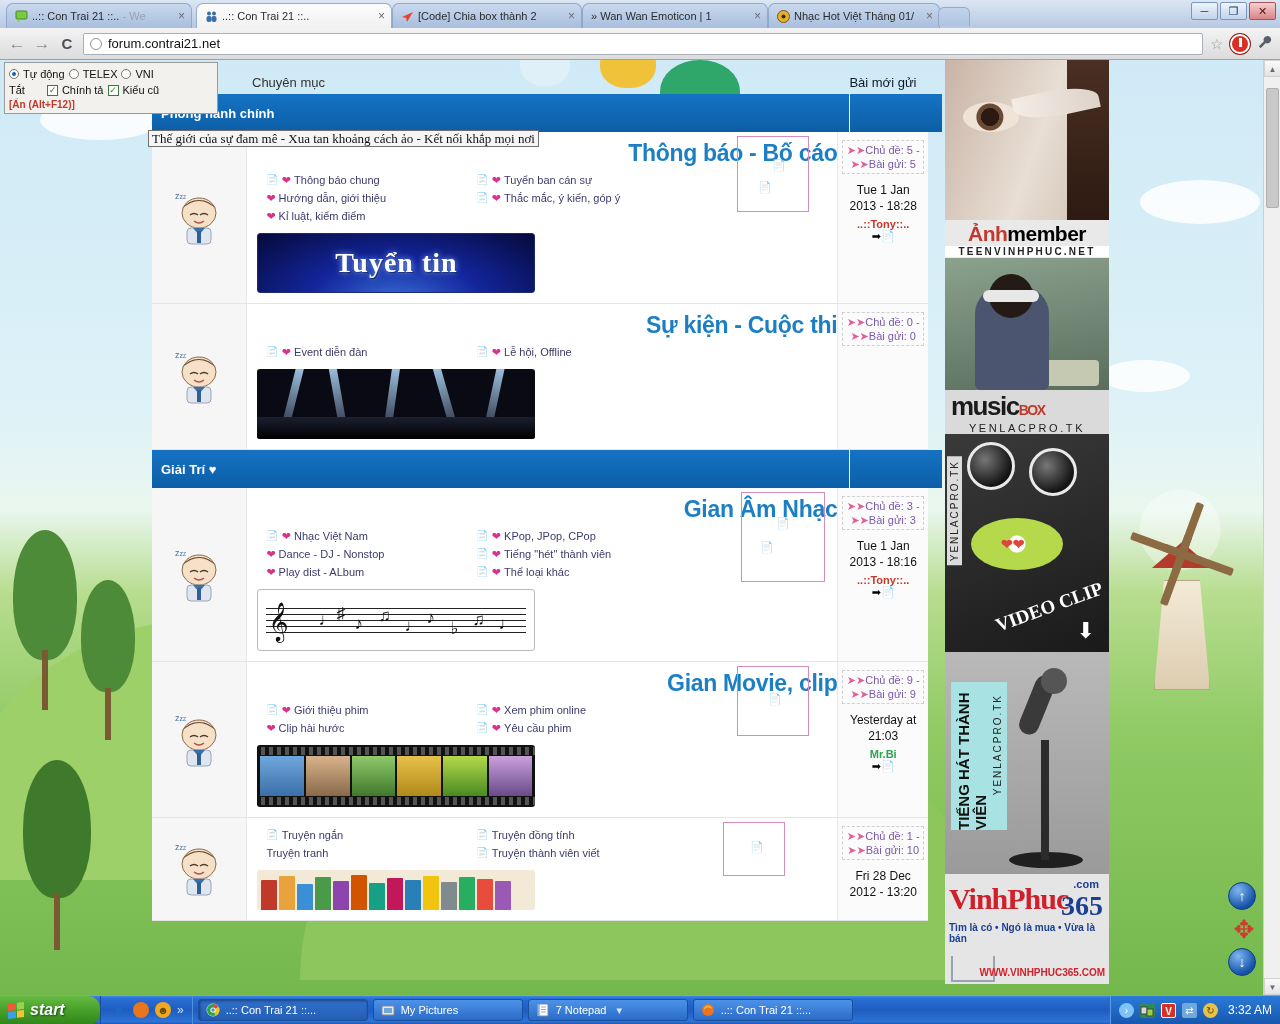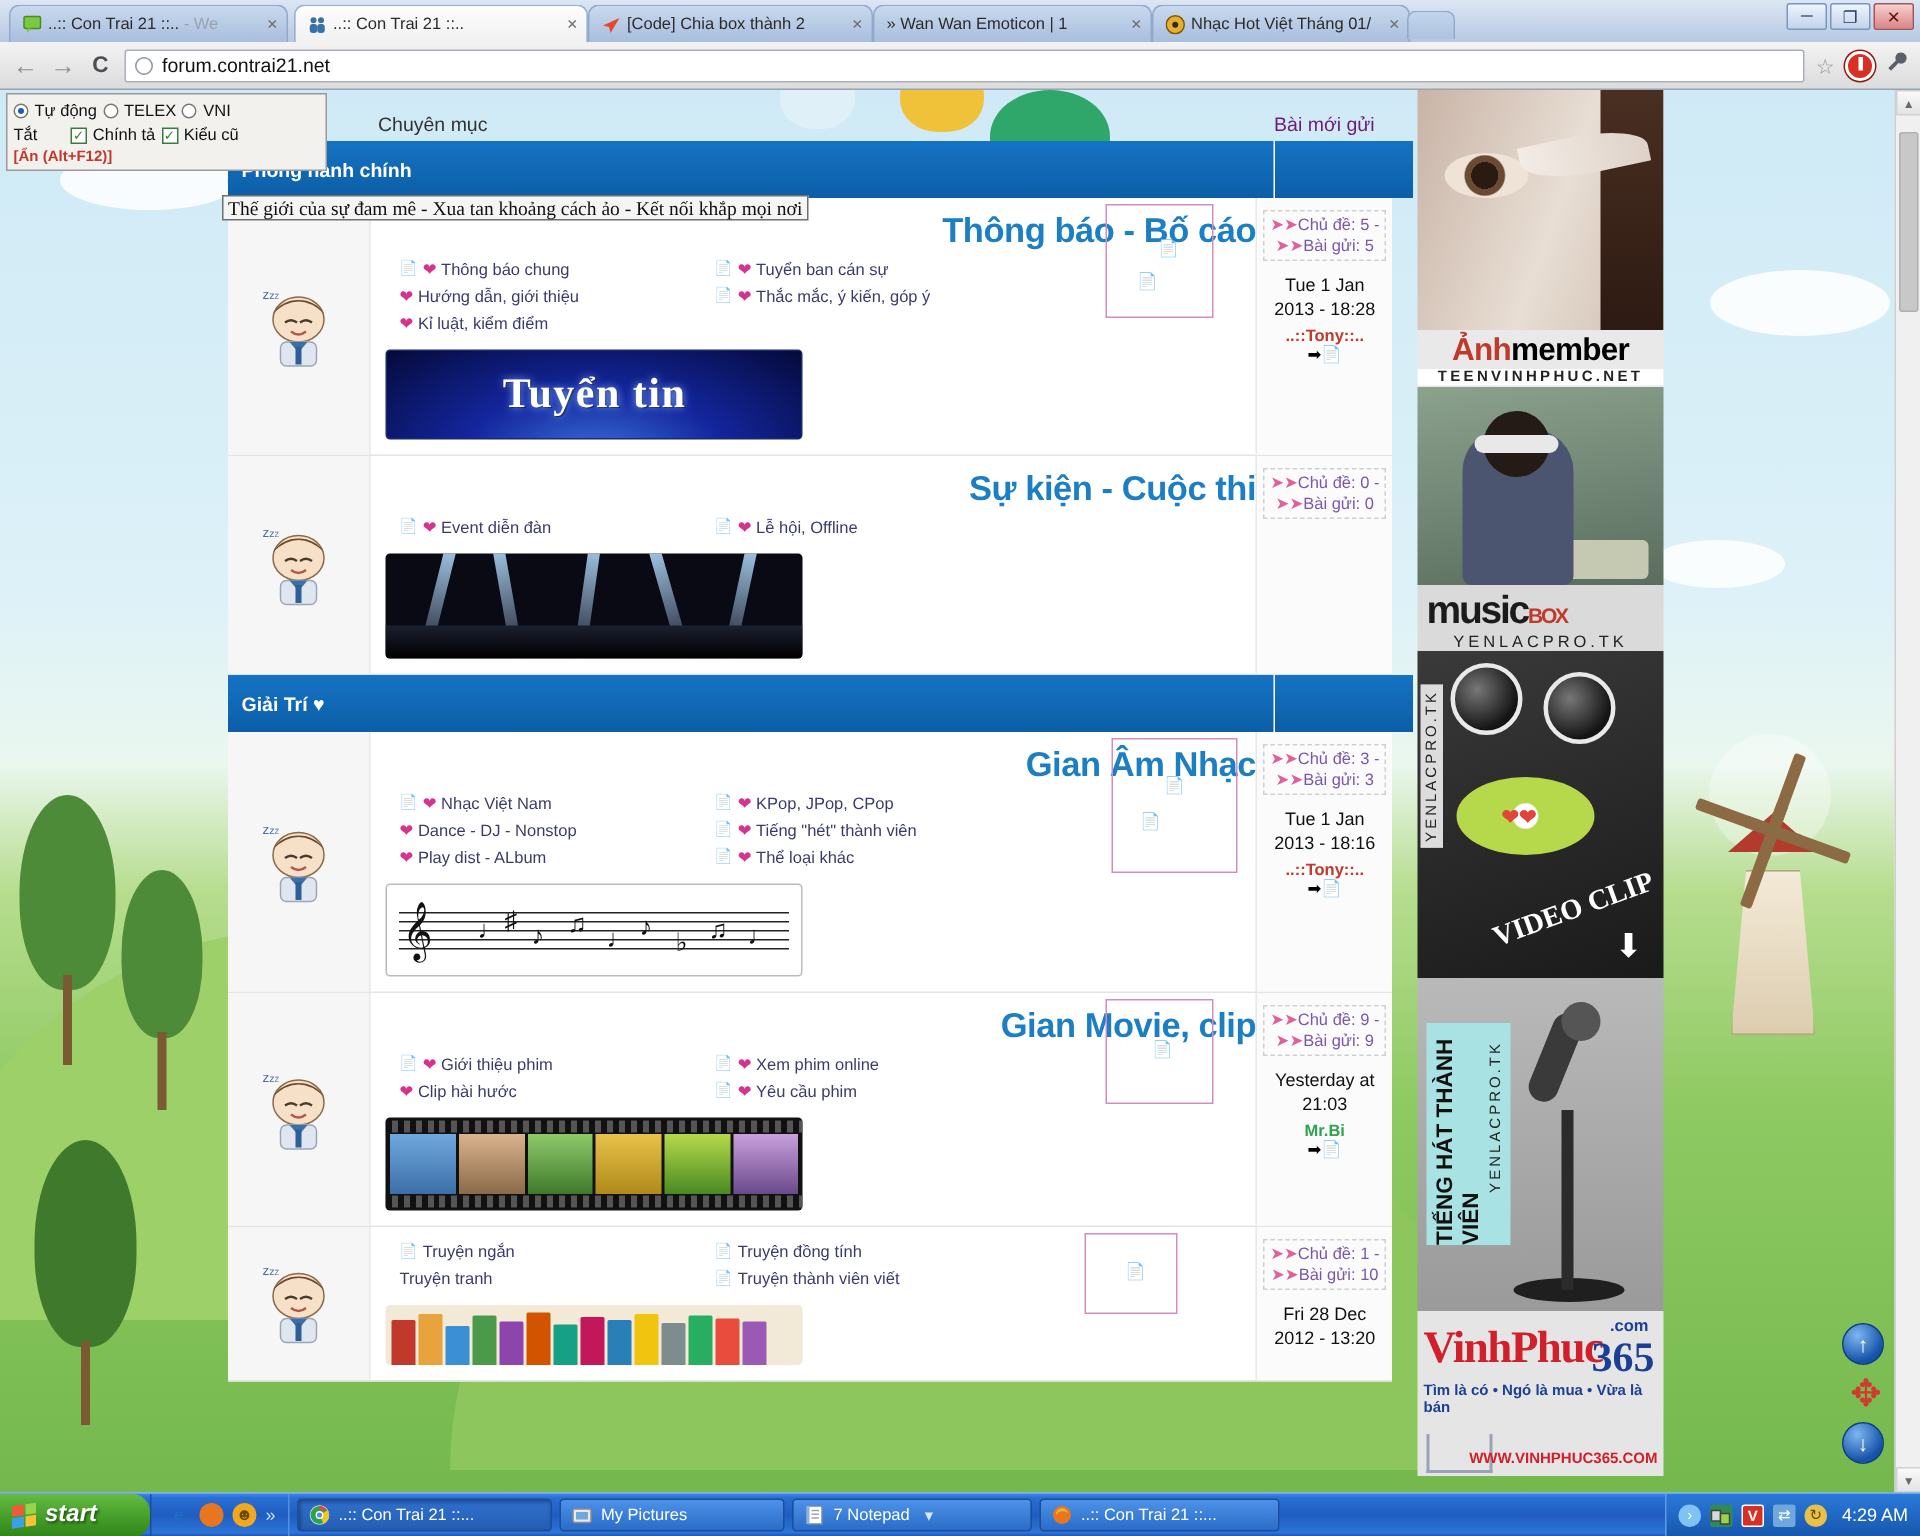--- a/index.html
+++ b/index.html
@@ -102,21 +102,21 @@
 
   
   .pagescroll { position:absolute; right:0; top:0; width:17px; height:935px; background:#f0f0f0; border-left:1px solid #cfcfcf; }
   .ps-thumb { position:absolute; left:2px; top:28px; width:13px; height:120px; background:#c8c8c8; border-radius:2px; border:1px solid #b0b0b0;}
   .ps-arrow { position:absolute; left:0; width:17px; height:17px; background:linear-gradient(#fafafa,#e3e3e3); color:#6b6b6b; font-size:8px; text-align:center; line-height:17px; border:1px solid #d2d2d2;}
 
   
   .forum { position:absolute; left:152px; top:0px; width:776px; }
   .colhead { height:34px; display:flex; align-items:flex-end; padding-bottom:4px; }
   .colhead .c1 { width:698px; padding-left:100px; font-size:13px; color:#333; }
-  .colhead .c2 { width:92px; font-size:13px; color:#701a75; text-align:center; }
+  .colhead .c2 { width:92px; font-size:13px; color:#0f172a; text-align:center; }
 
   .catbar {
     height:38px; width:790px;
     background:linear-gradient(#1573c4,#0c5ea6);
     color:#fff; font-weight:bold; font-size:13px;
     display:flex; align-items:center; padding-left:9px;
     position:relative;
   }
   .catbar .split { position:absolute; right:92px; top:0; width:1px; height:38px; background:#fff; }
 
@@ -900,15 +900,15 @@
     <span class="ti" style="background:#7fc3f5;border-radius:50%;">›</span>
     <span class="ti" style="background:#2e8b57;">
       <svg viewBox="0 0 15 15" width="15" height="15">
           <rect x="1" y="4" width="6" height="7" fill="#d8d8d8" stroke="#444"></rect>
           <rect x="7" y="6" width="6" height="7" fill="#9ad24a" stroke="#444"></rect>
         </svg>
     </span>
     <span class="ti" style="background:#d93025;border:1px solid #fff;font-weight:bold;">V</span>
     <span class="ti" style="background:#6fa8dc;">⇄</span>
     <span class="ti" style="background:#e8c14a;color:#6a4a00;border-radius:50%;">↻</span>
-    <span id="clock">4:29 AM</span>
+    <span id="clock">3:32 AM</span>
   </div>
 </div>
 
 </body></html>

